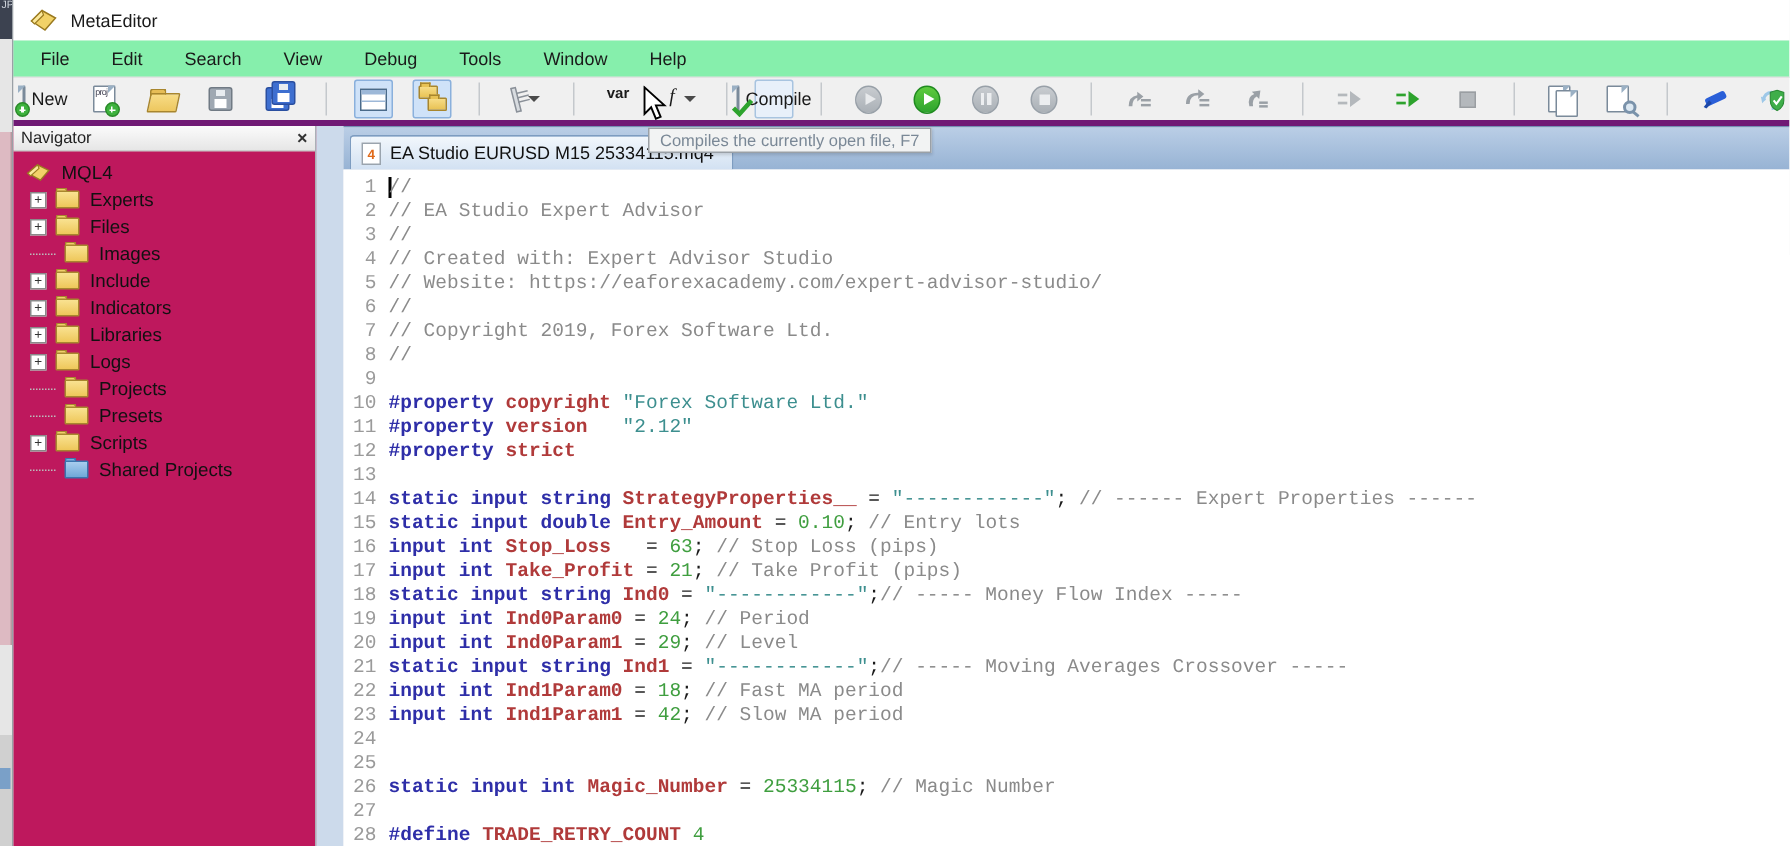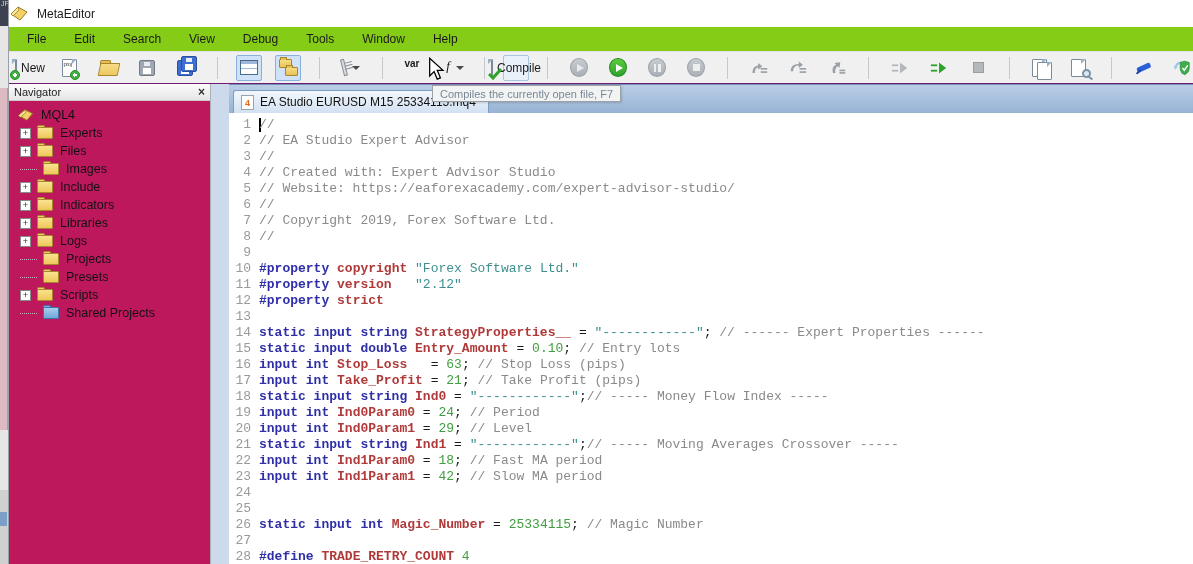--- a/index.html
+++ b/index.html
@@ -9,27 +9,27 @@
   
   .edge-strip { position:absolute; left:0; top:0; width:8px; height:564px; background:#e6e6e6; }
   .edge-top   { position:absolute; left:0; top:0; width:8px; height:26px; background:#3c4250; color:#cfd4dc; font-size:7px; padding-left:1px; overflow:hidden; }
   .edge-pink  { position:absolute; left:0; top:88px; width:8px; height:342px; background:#ddbac2; border-right:1px solid #b898a0; }
   .edge-grey  { position:absolute; left:0; top:490px; width:8px; height:74px; background:#d0d0d0; }
   .edge-blue  { position:absolute; left:0; top:512px; width:7px; height:14px; background:#7aa0c8; }
 
   
   .win { position:absolute; left:8px; top:0; width:1185px; height:564px; background:#f0f0f0; border-left:1px solid #9aa0a6; }
 
-  .titlebar { height:27px; background:#ffffff; display:flex; align-items:center; padding-left:0; gap:8px; }
+  .titlebar { height:27px; background:#ffffff; display:flex; align-items:center; padding-left:10px; gap:8px; }
   .title-text { font-size:12px; color:#1a1a1a; }
 
-  .menubar { height:25px; background:#84cc16; display:flex; align-items:stretch; padding-left:4px; border-bottom:1px solid #e2e2e2; }
+  .menubar { height:25px; background:#86efac; display:flex; align-items:stretch; padding-left:4px; border-bottom:1px solid #e2e2e2; }
   .menu-item { font-size:12px; color:#1a1a1a; display:flex; align-items:center; padding:0 14px; cursor:default; }
 
-  .toolbar { height:32px; background:#f0f0f0; border-bottom:1px solid #701a75; display:flex; align-items:center; padding-left:8px; gap:13px; }
+  .toolbar { height:32px; background:#f0f0f0; border-bottom:4px solid #701a75; display:flex; align-items:center; padding-left:8px; gap:13px; }
   .tbtn { height:26px; min-width:26px; display:flex; align-items:center; justify-content:center; gap:4px; padding:0 3px; border:1px solid transparent; border-radius:2px; position:relative; }
   .tbtn .lbl { font-size:12px; color:#1a1a1a; }
   .tbtn.pressed { background:#cfe2f8; border-color:#8ab0dc; }
   .tbtn.hovered { background:#e8f0fa; border-color:#a8c4e0; }
   .tsep { width:1px; height:22px; background:#c4c8cc; margin:0 5px; flex:0 0 1px; }
 
   
   .pg { position:relative; width:15px; height:18px; background:#fff; border:1px solid #7a8a9a; border-radius:1px; }
   .pg::before { content:""; position:absolute; right:-1px; top:-1px; width:0; height:0; border-left:5px solid #9ab0c4; border-bottom:5px solid transparent; }
   .badge-plus { position:absolute; right:-4px; bottom:-4px; width:10px; height:10px; background:#3db23d; border:1px solid #2a8a2a; border-radius:50%; }

